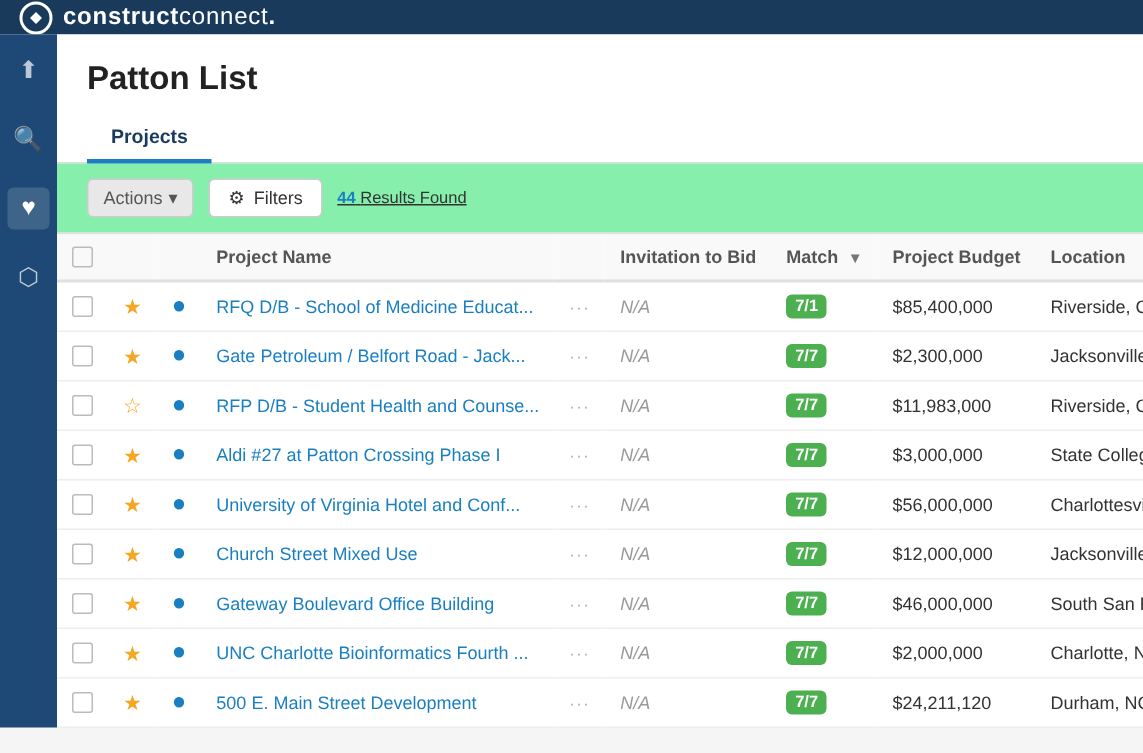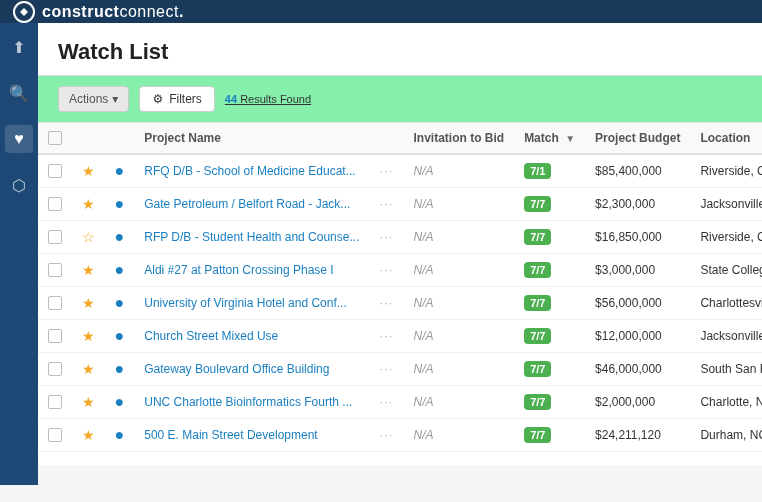--- a/index.html
+++ b/index.html
@@ -238,22 +238,23 @@
   <div class="sidebar">
     <div class="sidebar-icon">⬆</div>
     <div class="sidebar-icon">🔍</div>
     <div class="sidebar-icon active">♥</div>
     <div class="sidebar-icon">⬡</div>
   </div>
 
   <div class="main">
 
     <div class="page-header">
-      <h1 class="page-title">Watch List</h1>
+      <h1 class="page-title">Patton List</h1>
       <div class="tabs">
+        <div class="tab active">Projects</div>
       </div>
     </div>
 
     <div class="toolbar">
       <button class="btn-actions">
         <span>Actions</span>
         <span>▾</span>
       </button>
       <button class="btn-filters">
         <span>⚙</span>
@@ -363,21 +364,21 @@
     <td>
       <span class="more-icon">···</span>
     </td>
     <td>
       <span class="na-text">N/A</span>
     </td>
     <td>
       <span class="match-badge" style="background:#4caf50">7/7</span>
     </td>
     <td>
-      <span>$16,850,000</span>
+      <span>$11,983,000</span>
     </td>
     <td>
       <span>Riverside, CA</span>
     </td>
 
   </tr>
             <tr>
     <td class="checkbox-cell">
       <div class="checkbox"></div>
     </td>

